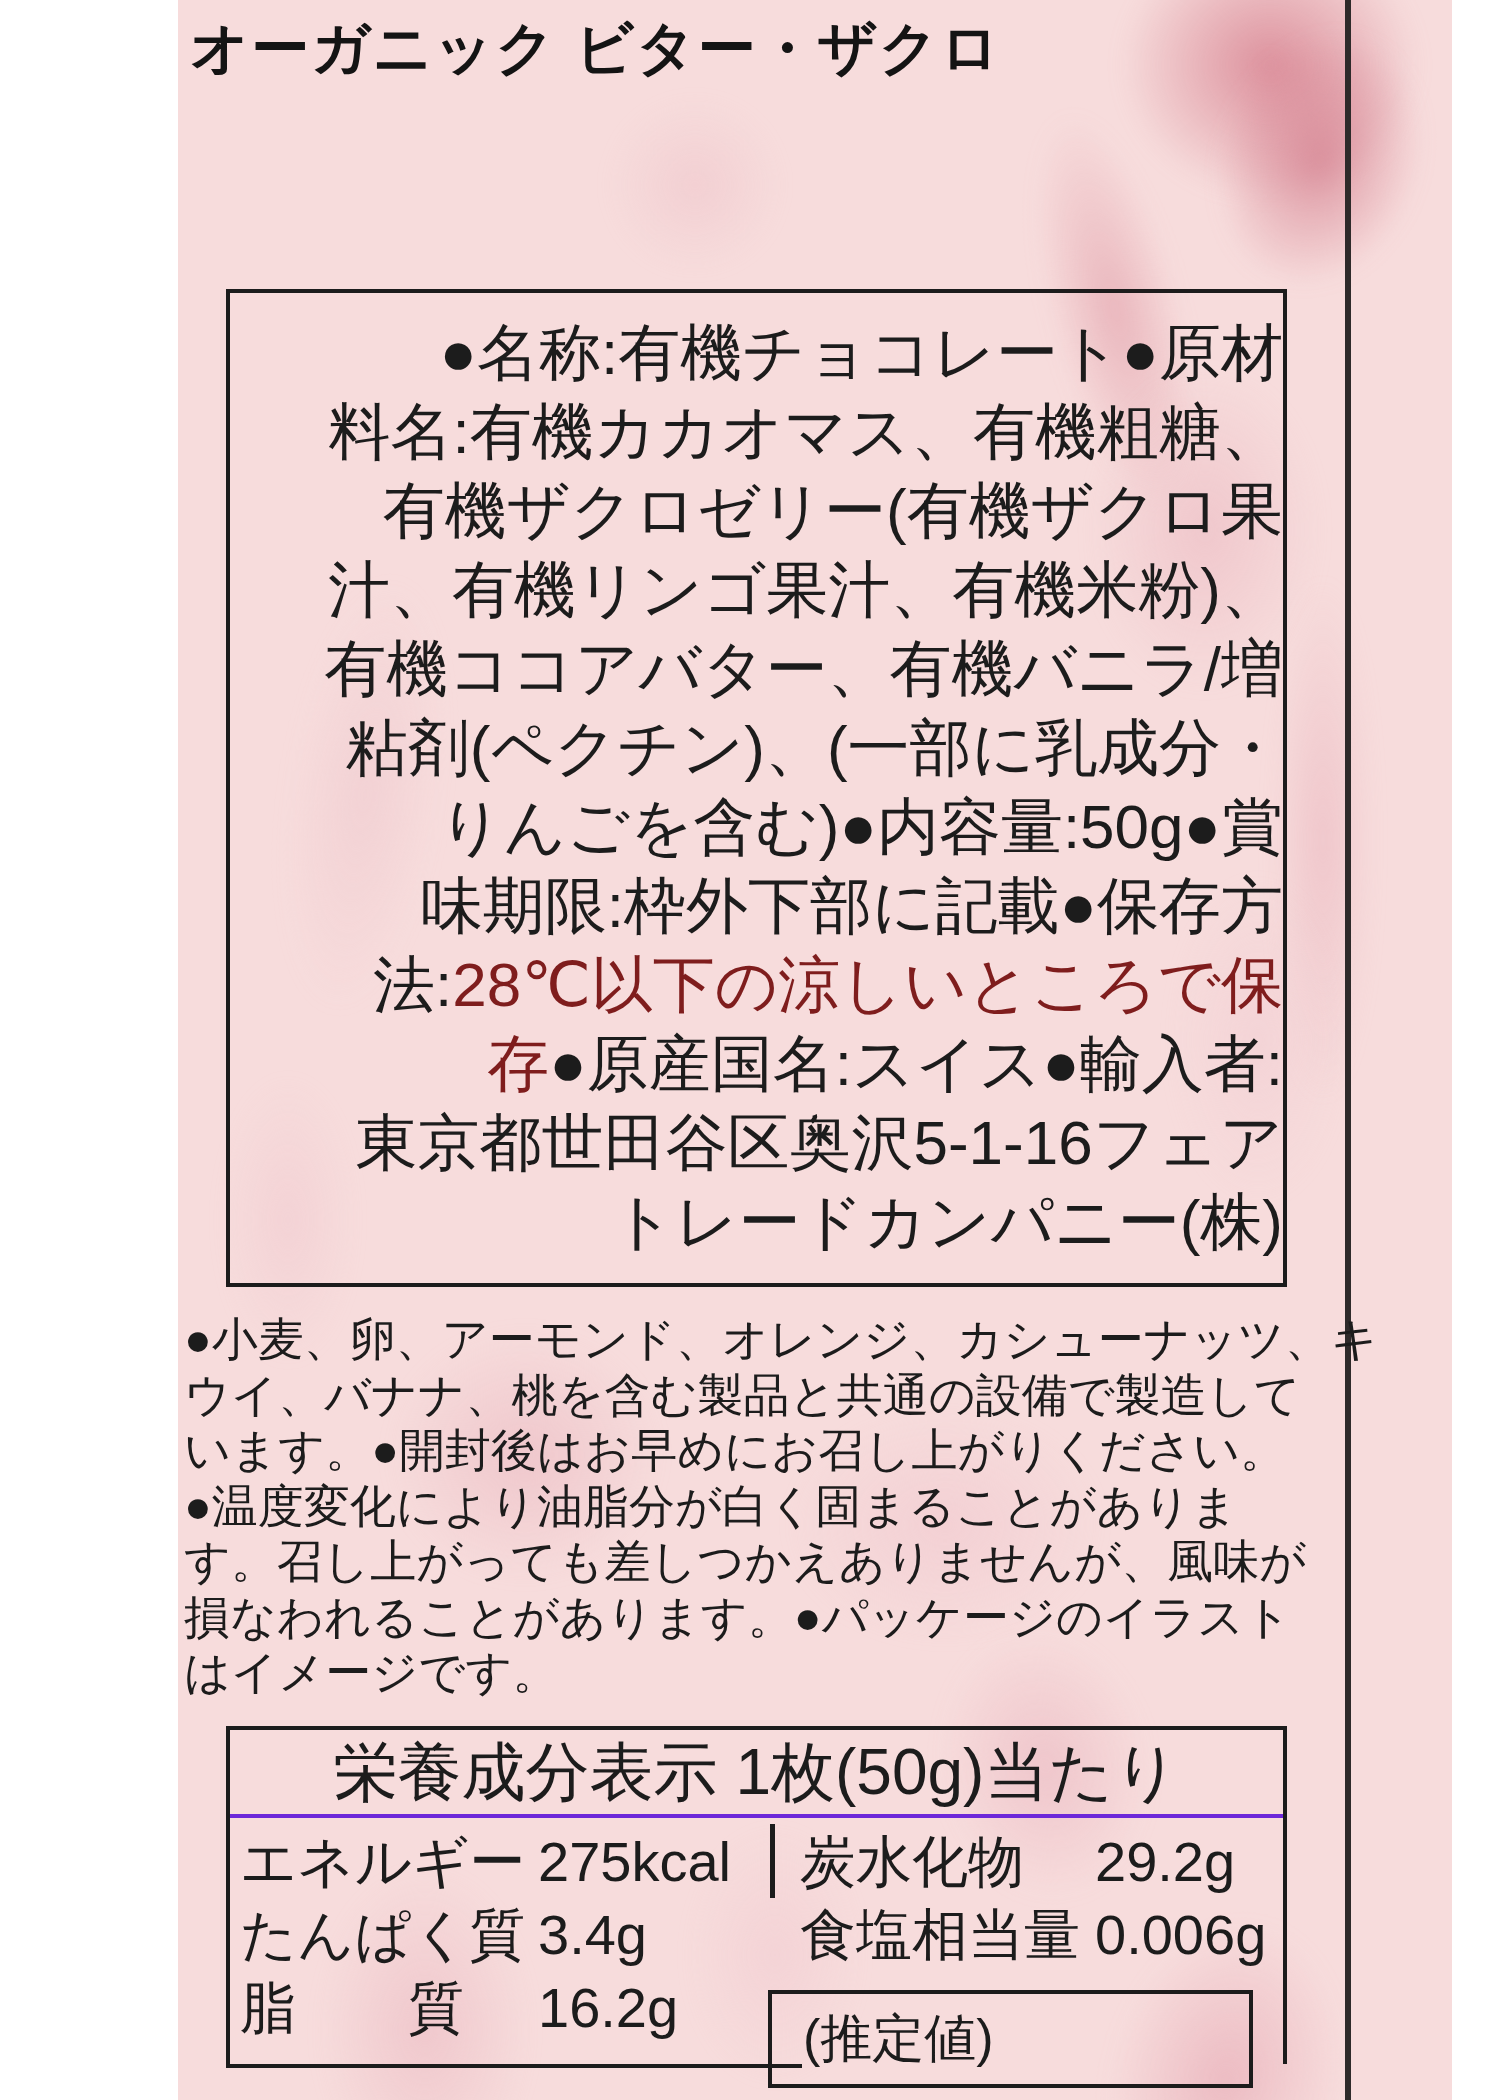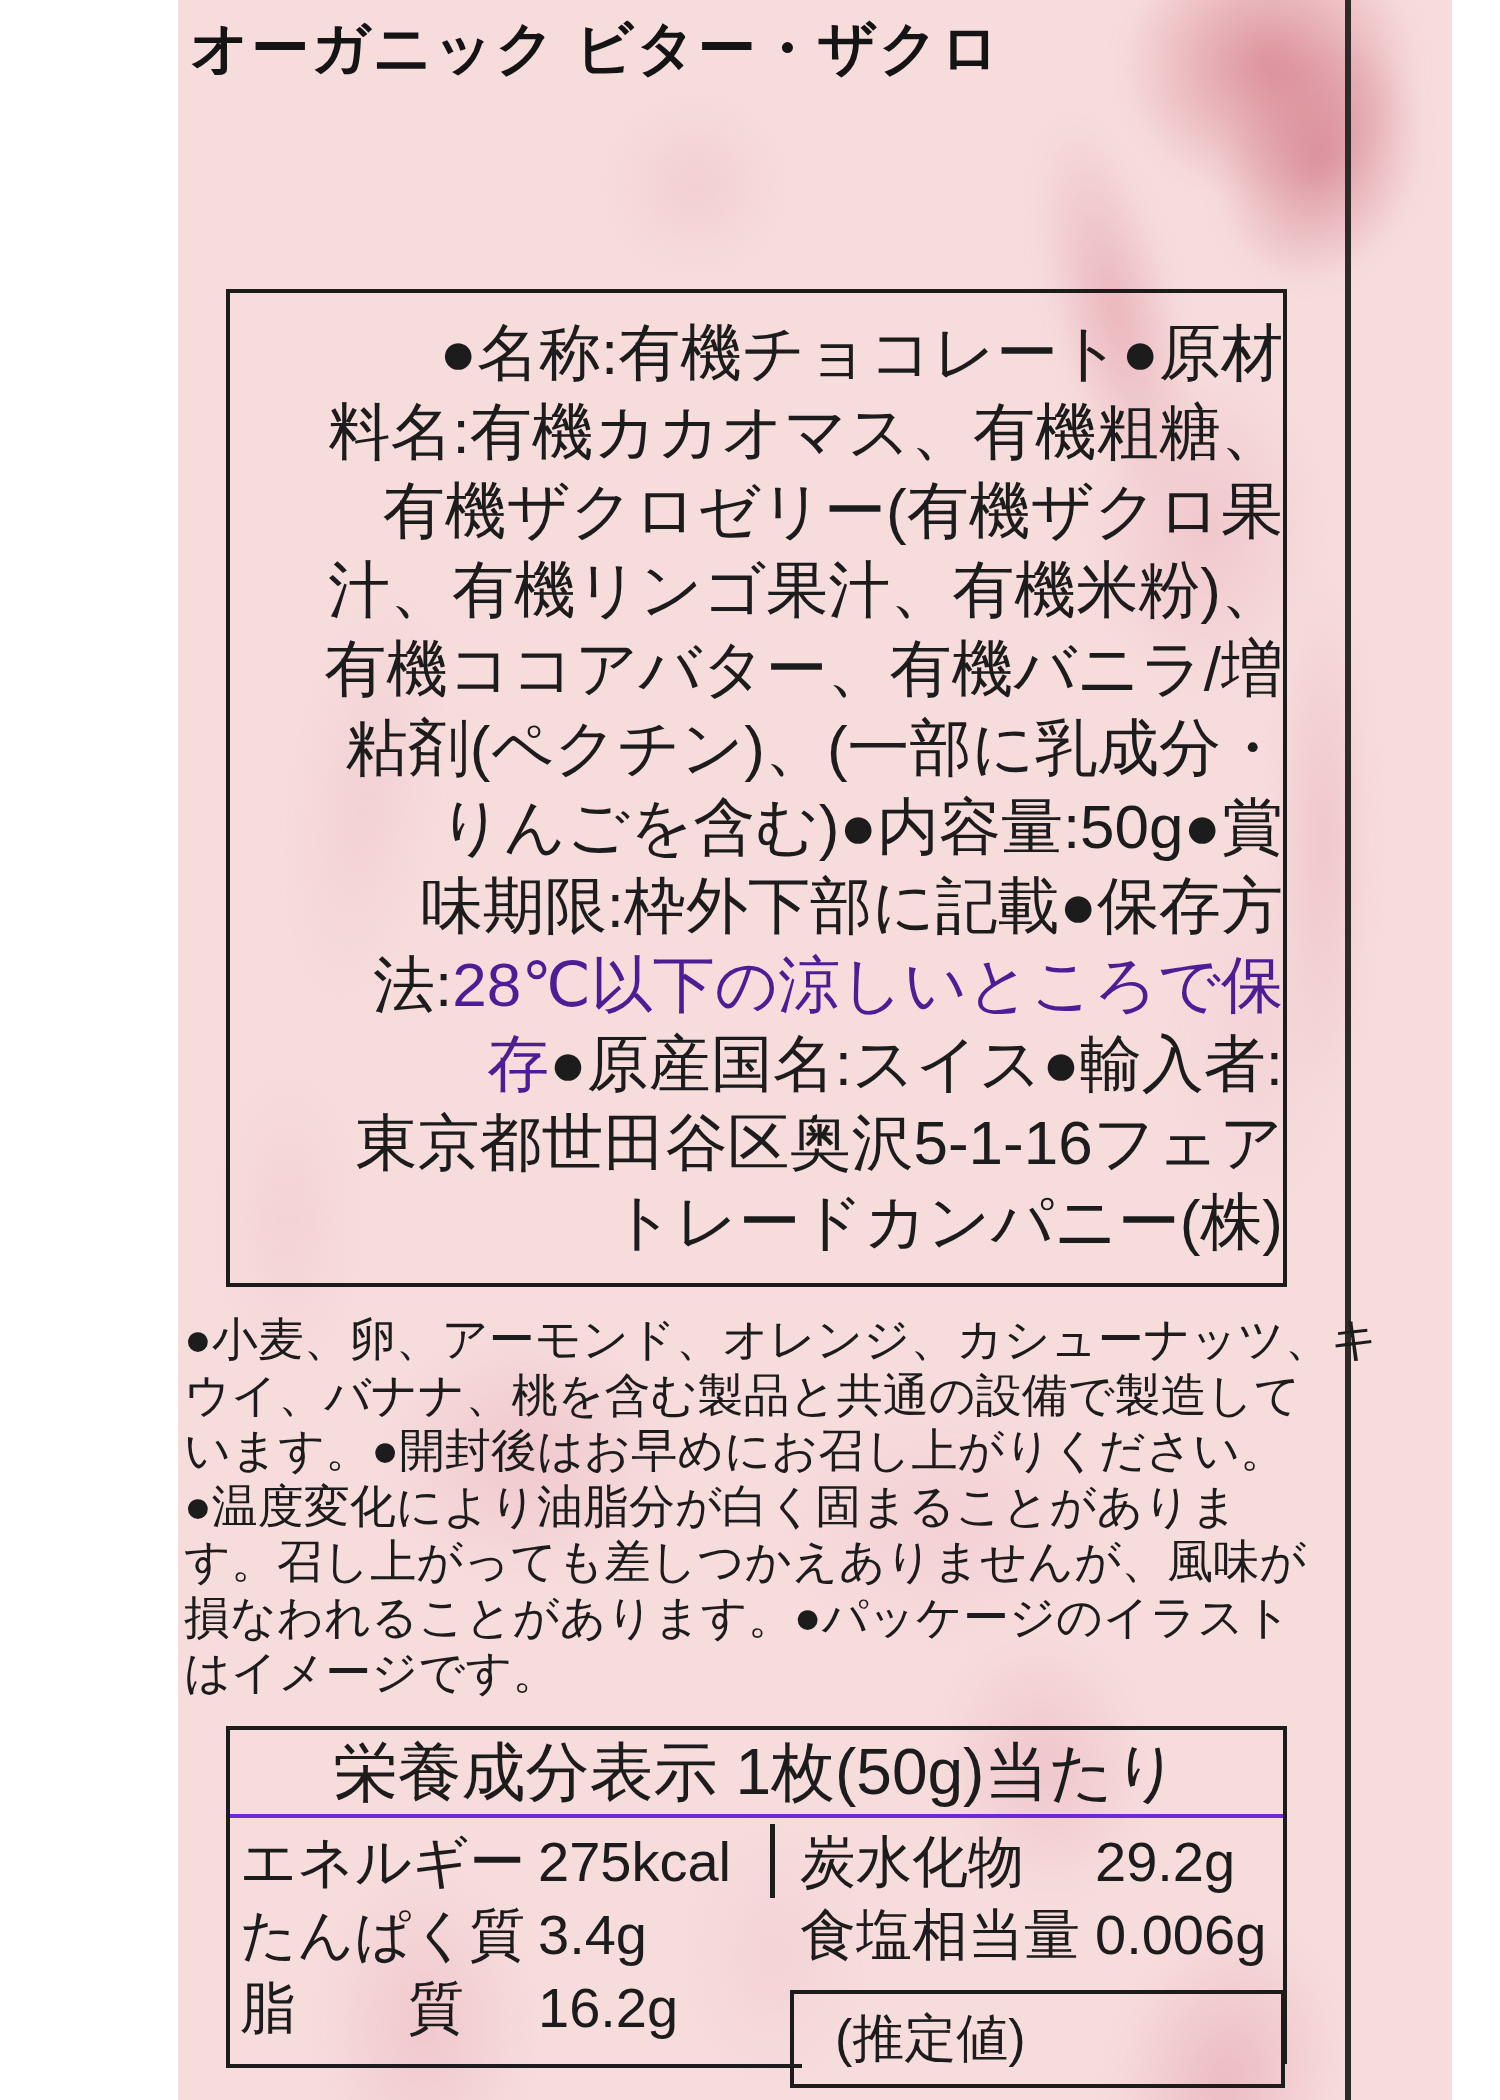--- a/index.html
+++ b/index.html
@@ -22,42 +22,42 @@
   }
   .desc{position:absolute;left:12px;top:92px;font-size:53px;line-height:77px;}
   .desc div{white-space:nowrap;}
 
   .info-box{
     position:absolute;left:48px;top:289px;width:1041px;
     border:4px solid #1c1c1c;padding:20px 0 22px 12px;
     font-size:62px;line-height:79px;
   }
   .info-box .iline{white-space:nowrap;text-align:right;}
-  .red{color:#4c1d95;}
+  .red{color:#7f1d1d;}
 
   .notes{position:absolute;left:6px;top:1312px;font-size:46px;line-height:55.5px;}
   .notes div{white-space:nowrap;}
 
   .nut-box{
     position:absolute;left:48px;top:1726px;width:1053px;
     border:4px solid #1c1c1c;border-bottom:none;
   }
   .nut-header{
     height:84px;border-bottom:4px solid #6d28d9;text-align:center;
     font-size:64px;line-height:84px;white-space:nowrap;
   }
   .nut-body{position:relative;height:246px;padding-left:24px;}
   .nut-cell{position:absolute;font-size:56px;line-height:72px;white-space:nowrap;}
   .r1{top:8px;}  .r2{top:81px;}  .r3{top:154px;}
   .lc{left:10px;} .lv{left:308px;} .rc{left:570px;} .rv{left:865px;}
   .col-divider{position:absolute;left:540px;top:6px;width:5px;height:74px;background:#1c1c1c;}
   .nut-bottom{position:absolute;left:48px;top:2064px;width:576px;height:4px;background:#1c1c1c;}
   .note-box{
-    position:absolute;left:612px;top:1990px;width:446px;height:90px;
-    border:4px solid #1c1c1c;font-size:52px;line-height:88px;padding-left:41px;
+    position:absolute;left:590px;top:1990px;width:446px;height:90px;
+    border:4px solid #1c1c1c;font-size:52px;line-height:88px;padding-left:31px;
     white-space:nowrap;
   }
 </style>
 </head>
 <body>
 
 <div class="label">
 
   <div>
     <div class="blob" style="left:942px;top:-70px;width:300px;height:270px;background:radial-gradient(closest-side,rgba(213,125,140,0.8),rgba(213,125,140,0));"></div>

